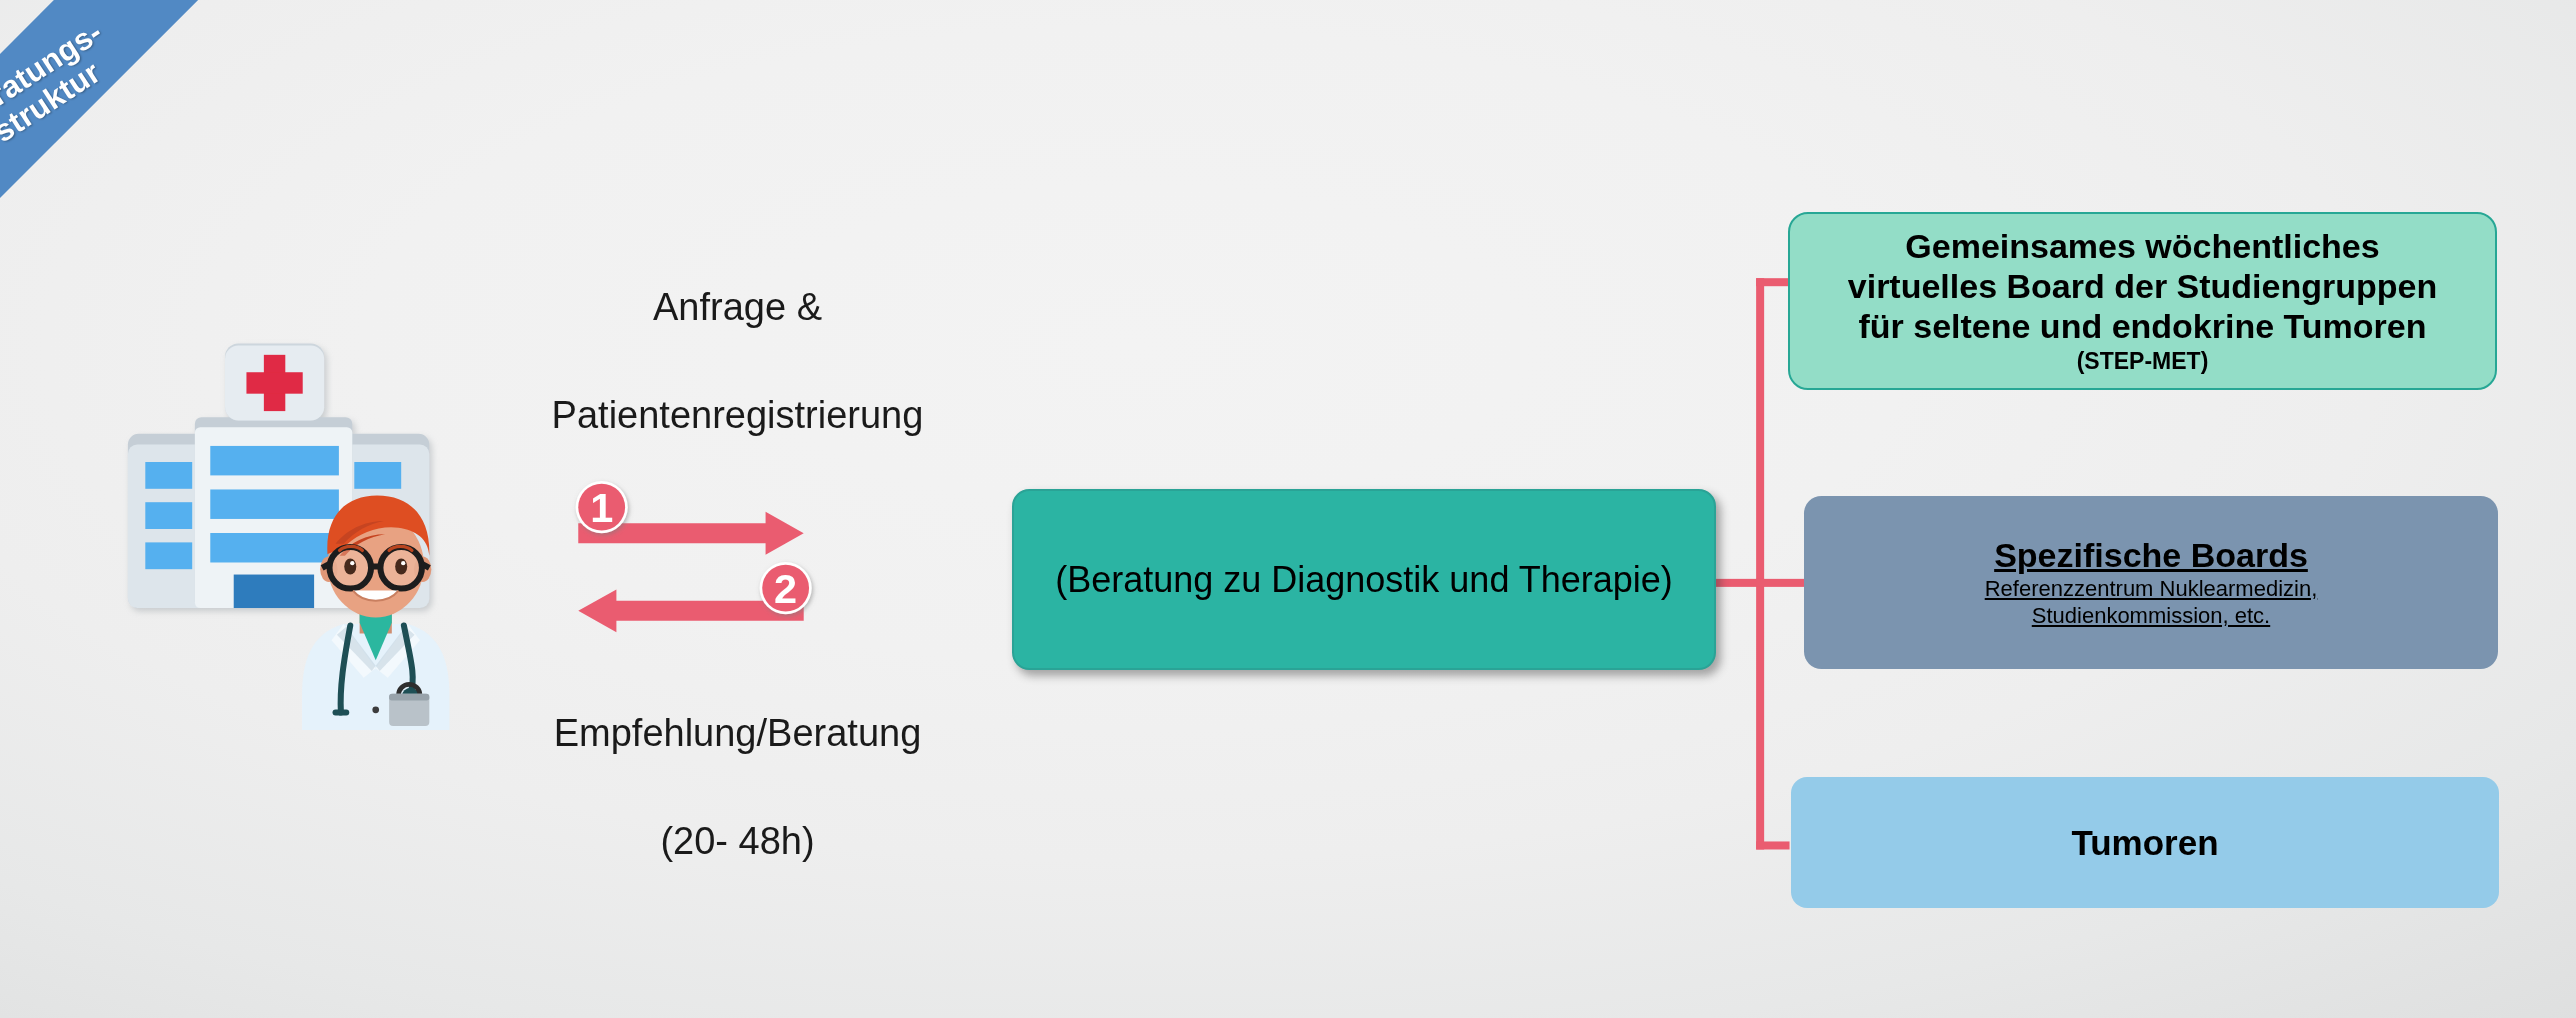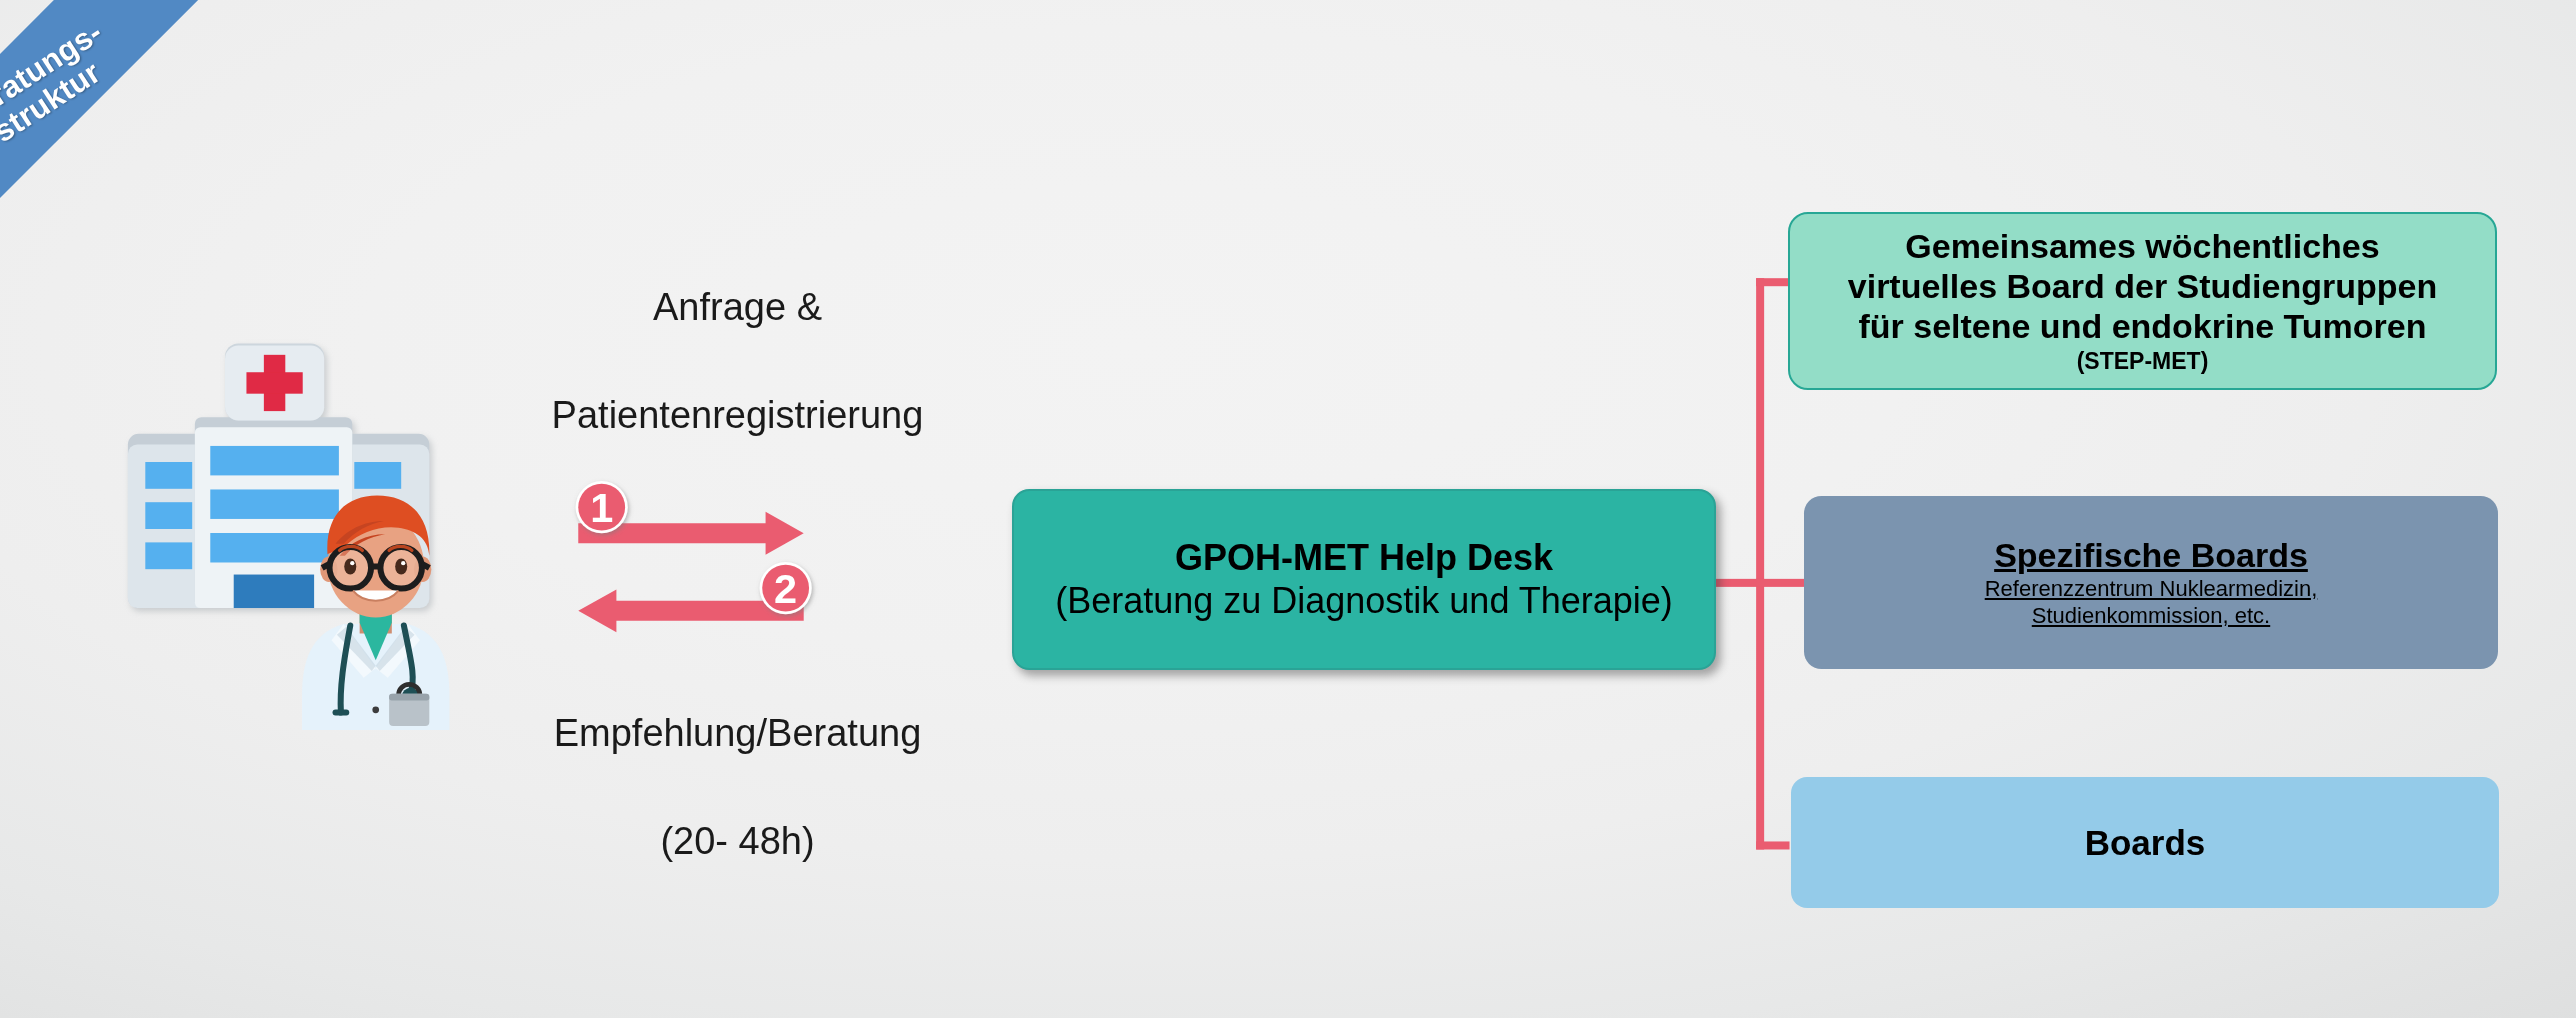--- a/index.html
+++ b/index.html
@@ -343,35 +343,34 @@
         <rect x="0" y="483" width="93" height="12"></rect>
 
         <rect x="81" y="483" width="72" height="12"></rect>
 
         <rect x="81" y="876" width="50" height="12"></rect>
       </g>
     </svg>
   </div>
 
   <div class="node" id="node-helpdesk">
-    <div class="title">GPOH-MET Help Desk</div>
     <div class="subtitle">(Beratung zu Diagnostik und Therapie)</div>
   </div>
 
   <div class="node" id="node-stepmet">
     <div class="title">Gemeinsames wöchentliches
 virtuelles Board der Studiengruppen
 für seltene und endokrine Tumoren</div>
     <div class="subtitle">(STEP-MET)</div>
   </div>
 
   <div class="node" id="node-boards">
     <div class="title">Spezifische Boards</div>
     <div class="subtitle">Referenzzentrum Nuklearmedizin,
 Studienkommission, etc.</div>
   </div>
 
   <div class="node" id="node-expert">
-    <div class="title">Boards</div>
+    <div class="title">Tumoren</div>
   </div>
 
 </div>
 
 
 </body></html>

